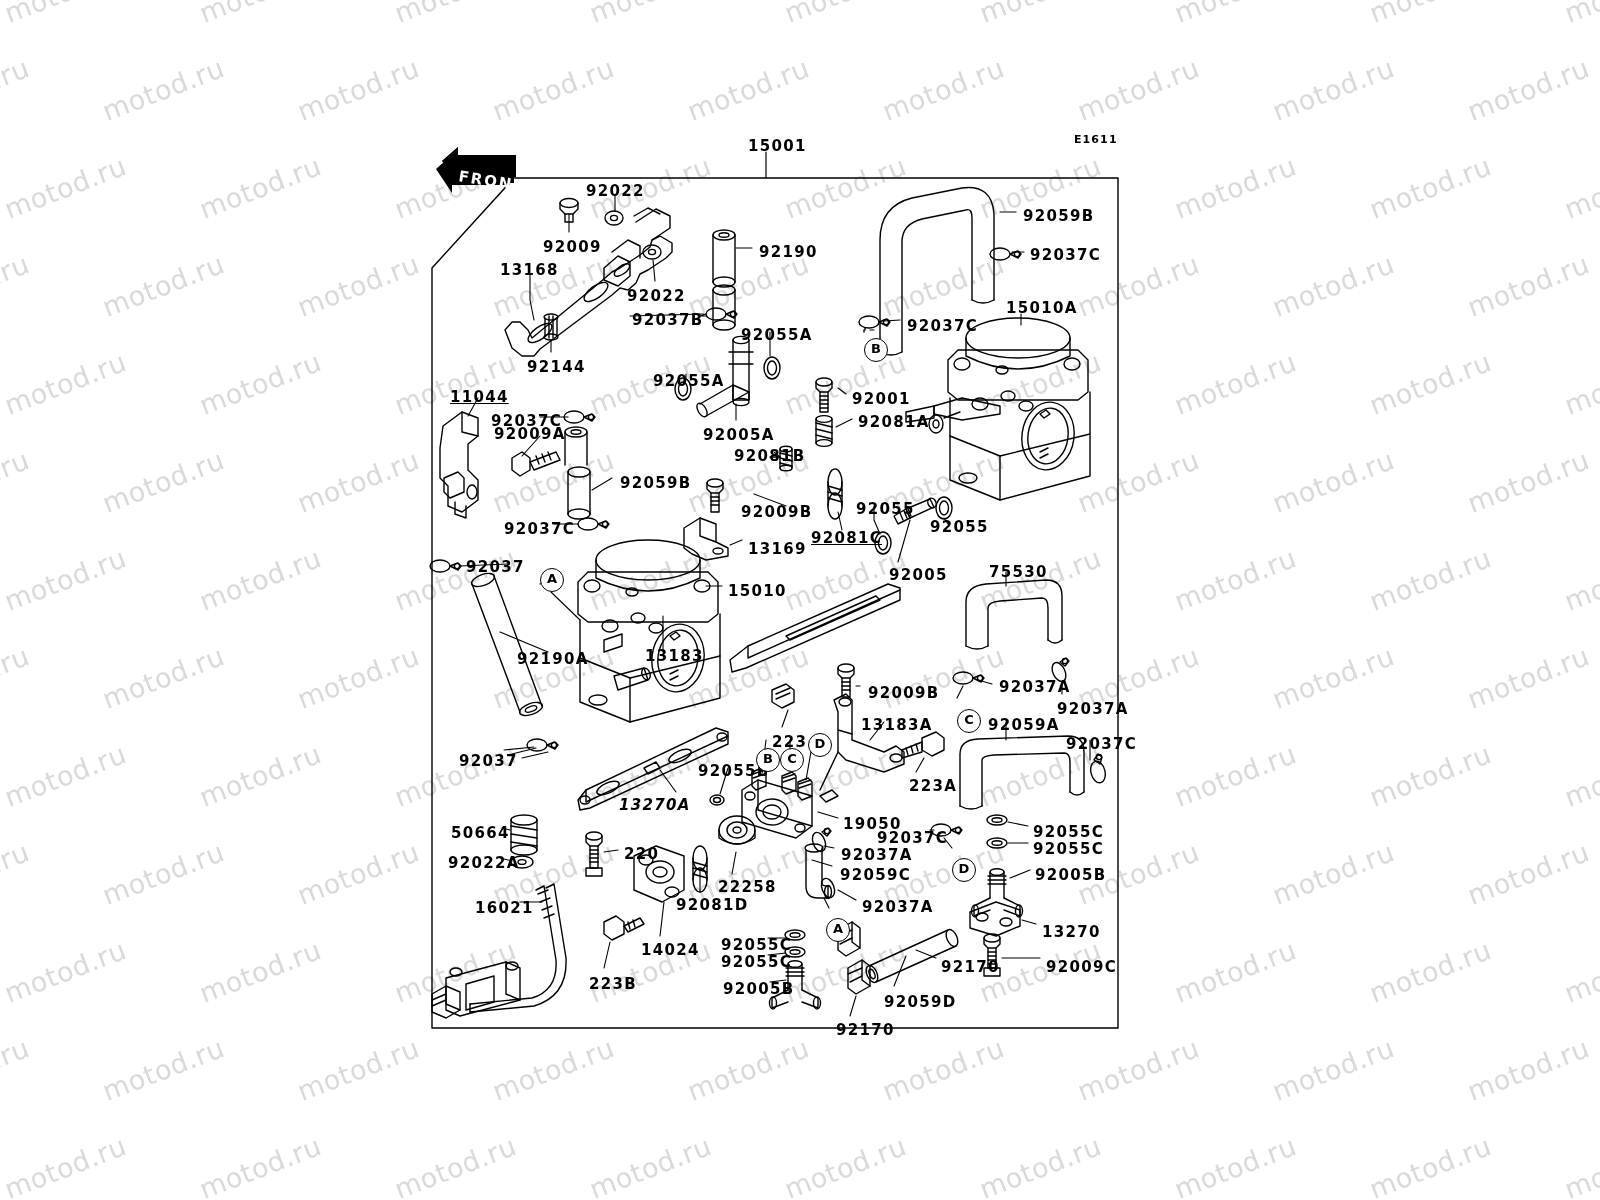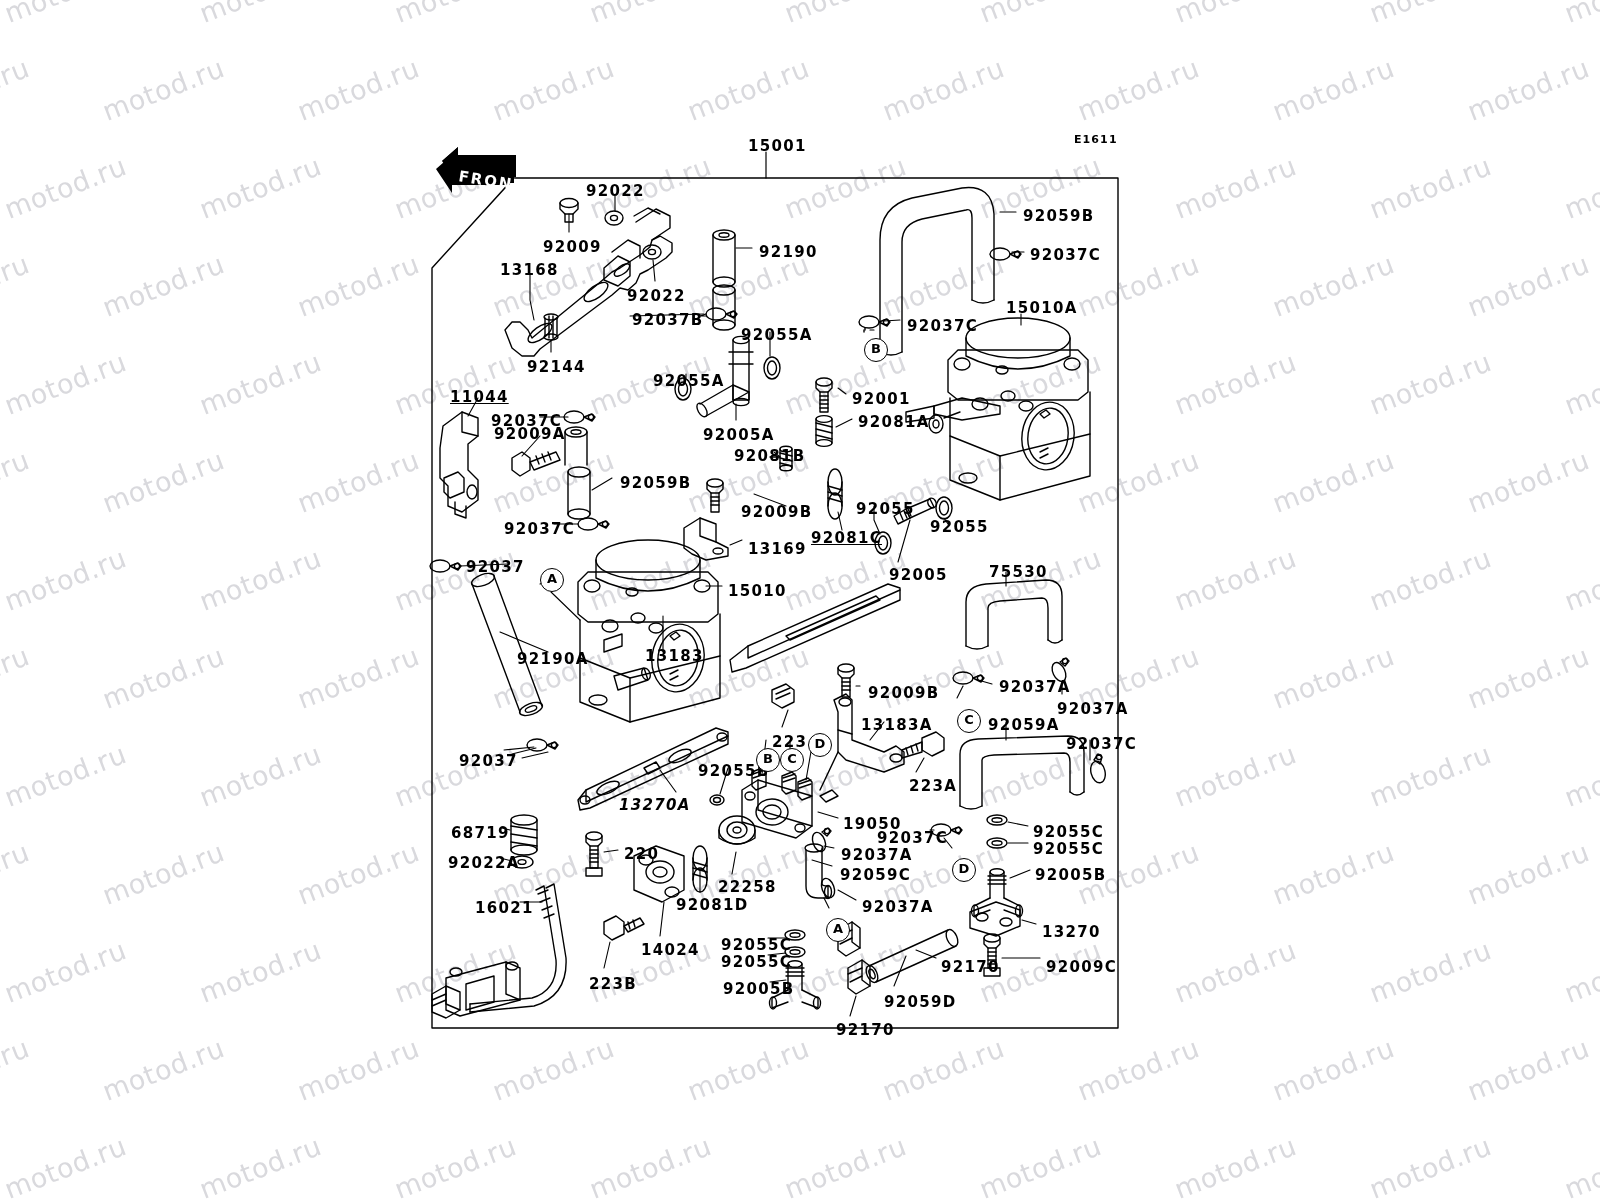--- a/index.html
+++ b/index.html
@@ -725,21 +725,21 @@
       <div class="lbl" style="left: 988px; top: 716px;">92059A</div>
       <div class="lbl" style="left: 1066px; top: 735px;">92037C</div>
       <div class="lbl" style="left: 459px; top: 752px;">92037</div>
       <div class="lbl" style="left: 698px; top: 762px;">92055B</div>
       <div class="lbl" style="left: 909px; top: 777px;">223A</div>
       <div class="lbl" style="left: 619px; top: 796px; font-style: italic;">13270A</div>
       <div class="lbl" style="left: 843px; top: 815px;">19050</div>
       <div class="lbl" style="left: 877px; top: 829px;">92037C</div>
       <div class="lbl" style="left: 1033px; top: 823px;">92055C</div>
       <div class="lbl" style="left: 1033px; top: 840px;">92055C</div>
-      <div class="lbl" style="left: 451px; top: 824px;">68719</div>
+      <div class="lbl" style="left: 451px; top: 824px;">50664</div>
       <div class="lbl" style="left: 448px; top: 854px;">92022A</div>
       <div class="lbl" style="left: 841px; top: 846px;">92037A</div>
       <div class="lbl" style="left: 840px; top: 866px;">92059C</div>
       <div class="lbl" style="left: 1035px; top: 866px;">92005B</div>
       <div class="lbl" style="left: 624px; top: 845px;">220</div>
       <div class="lbl" style="left: 718px; top: 878px;">22258</div>
       <div class="lbl" style="left: 676px; top: 896px;">92081D</div>
       <div class="lbl" style="left: 475px; top: 899px;">16021</div>
       <div class="lbl" style="left: 862px; top: 898px;">92037A</div>
       <div class="lbl" style="left: 1042px; top: 923px;">13270</div>

